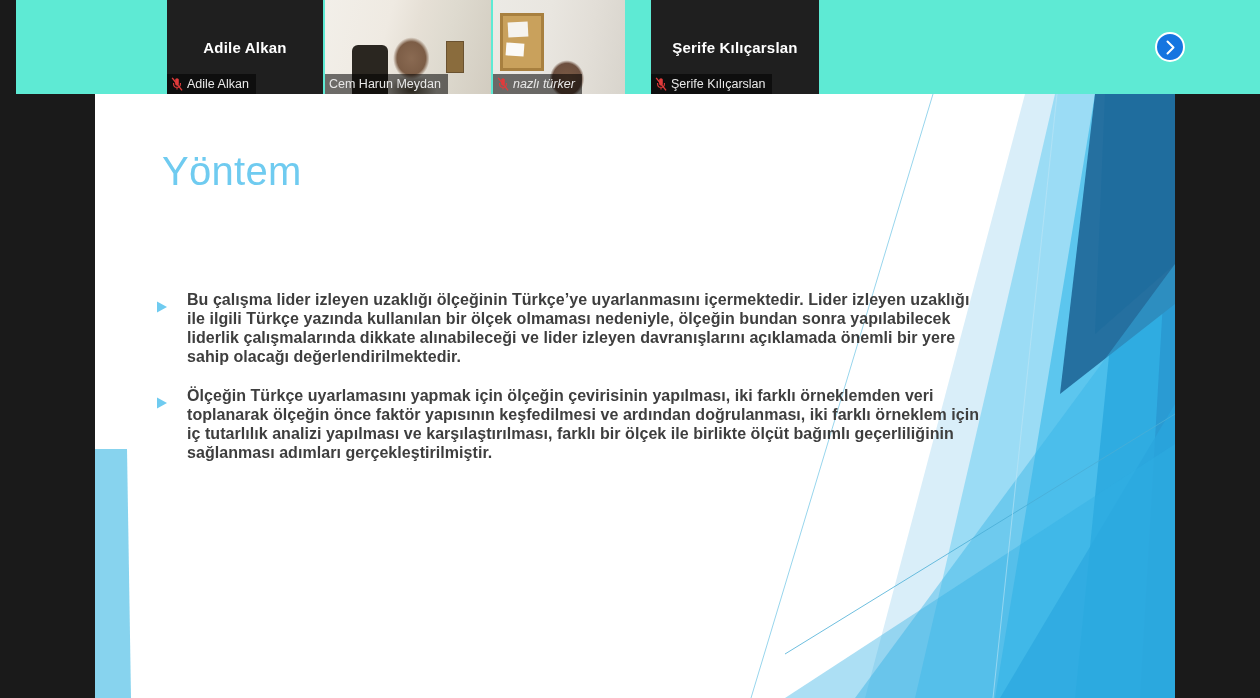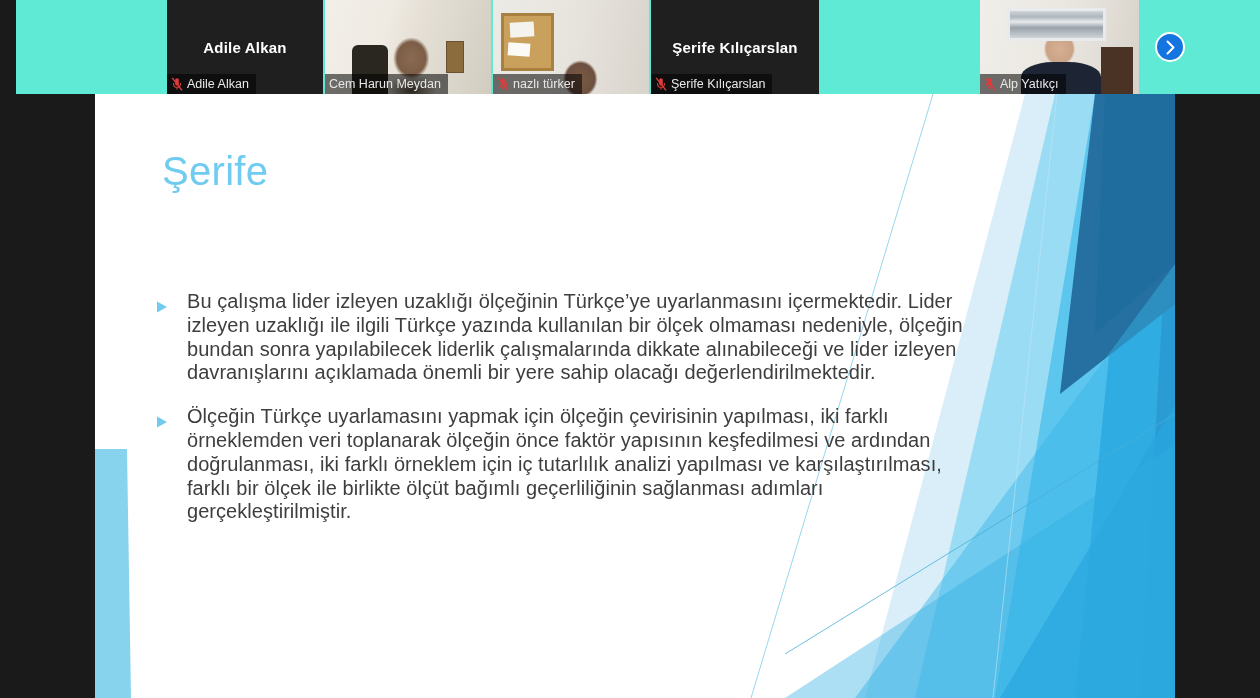--- a/index.html
+++ b/index.html
@@ -130,22 +130,23 @@
     position:absolute; left:60px; top:196px; width:830px;
   }
   .bullet{
     display:flex; align-items:flex-start; gap:18px;
     margin-bottom:20px;
   }
   .bullet .tri{
     flex:0 0 14px; margin-top:10px;
   }
   .bullet p{
-    font-size:20px; line-height:1.19; color:#3e3e3e;
+    font-size:16px; line-height:1.19; color:#3e3e3e;
     letter-spacing:.05px;
+    font-weight:bold;
   }
 </style>
 </head>
 <body>
 
 <div id="filmstrip">
 
   <div class="tile" style="left:151px; width:156px;">
     <div class="avatarname">Adile Alkan</div>
     <div class="namebar">
@@ -161,21 +162,21 @@
 
   <div class="tile speaking" style="left:309px; width:166px;padding-left:12px;">
     <div class="vid v-cem">
       <div class="v-cem-frame"></div>
     </div>
     <div class="namebar">
       <span>Cem Harun Meydan</span>
     </div>
   </div>
 
-  <div class="tile" style="left:477px; width:156px;">
+  <div class="tile" style="left:477px; width:132px;font-style:italic;">
     <div class="vid v-nazli">
       <div class="v-nazli-board"></div>
     </div>
     <div class="namebar">
       <svg class="micmute" viewBox="0 0 12 14">
         <path d="M6 1.3c-1 0-1.8.8-1.8 1.8v3.6c0 1 .8 1.8 1.8 1.8s1.8-.8 1.8-1.8V3.1c0-1-.8-1.8-1.8-1.8z" fill="#e23b3b"></path>
         <path d="M2.6 6.1v.8c0 1.9 1.5 3.4 3.4 3.4s3.4-1.5 3.4-3.4v-.8" stroke="#e23b3b" stroke-width="1.1" fill="none"></path>
         <path d="M6 10.4v2.2" stroke="#e23b3b" stroke-width="1.1"></path>
         <path d="M1.2 0.9L11 13.4" stroke="#e23b3b" stroke-width="1.4"></path>
       </svg>
@@ -190,36 +191,20 @@
         <path d="M6 1.3c-1 0-1.8.8-1.8 1.8v3.6c0 1 .8 1.8 1.8 1.8s1.8-.8 1.8-1.8V3.1c0-1-.8-1.8-1.8-1.8z" fill="#e23b3b"></path>
         <path d="M2.6 6.1v.8c0 1.9 1.5 3.4 3.4 3.4s3.4-1.5 3.4-3.4v-.8" stroke="#e23b3b" stroke-width="1.1" fill="none"></path>
         <path d="M6 10.4v2.2" stroke="#e23b3b" stroke-width="1.1"></path>
         <path d="M1.2 0.9L11 13.4" stroke="#e23b3b" stroke-width="1.4"></path>
       </svg>
       <span>Şerife Kılıçarslan</span>
     </div>
   </div>
 
 
-  <div class="tile" style="left:964px; width:159px;">
-    <div class="vid v-alp">
-      <div class="v-alp-mirror"></div>
-      <div class="v-alp-cab"></div>
-      <div class="v-alp-suit"></div>
-    </div>
-    <div class="namebar">
-      <svg class="micmute" viewBox="0 0 12 14">
-        <path d="M6 1.3c-1 0-1.8.8-1.8 1.8v3.6c0 1 .8 1.8 1.8 1.8s1.8-.8 1.8-1.8V3.1c0-1-.8-1.8-1.8-1.8z" fill="#e23b3b"></path>
-        <path d="M2.6 6.1v.8c0 1.9 1.5 3.4 3.4 3.4s3.4-1.5 3.4-3.4v-.8" stroke="#e23b3b" stroke-width="1.1" fill="none"></path>
-        <path d="M6 10.4v2.2" stroke="#e23b3b" stroke-width="1.1"></path>
-        <path d="M1.2 0.9L11 13.4" stroke="#e23b3b" stroke-width="1.4"></path>
-      </svg>
-      <span>Alp Yatıkçı</span>
-    </div>
-  </div>
 
   <div id="next-arrow">
     <svg width="13" height="15" viewBox="0 0 13 15">
       <path d="M3.5 1.5 L9.5 7.5 L3.5 13.5" stroke="#ffffff" stroke-width="2" fill="none" stroke-linecap="round" stroke-linejoin="round"></path>
     </svg>
   </div>
 </div>
 
 <div id="stage">
   <div id="slide">
@@ -239,21 +224,21 @@
 
       <line x1="838" y1="0" x2="656" y2="604" stroke="#7ecbe8" stroke-width="1" opacity="0.8"></line>
       <line x1="1080" y1="320" x2="690" y2="560" stroke="#4aaed6" stroke-width="1" opacity="0.8"></line>
       <line x1="962" y1="0" x2="898" y2="604" stroke="#bfe6f6" stroke-width="1" opacity="0.6"></line>
 
       <polygon points="0,355 32,355 0,604" fill="#87d3ee"></polygon>
       <polygon points="0,355 32,355 36,604 0,604" fill="#87d3ee"></polygon>
     </svg>
 
     <div id="slide-content">
-      <h1 id="slide-title">Şerife</h1>
+      <h1 id="slide-title">Yöntem</h1>
 
       <div id="bullets">
 
         <div class="bullet">
           <svg class="tri" width="14" height="14" viewBox="0 0 14 14">
             <polygon points="2,1.5 12,7 2,12.5" fill="#6fcbf0"></polygon>
           </svg>
           <p>Bu çalışma lider izleyen uzaklığı ölçeğinin Türkçe’ye uyarlanmasını içermektedir. Lider izleyen uzaklığı ile ilgili Türkçe yazında kullanılan bir ölçek olmaması nedeniyle, ölçeğin bundan sonra yapılabilecek liderlik çalışmalarında dikkate alınabileceği ve lider izleyen davranışlarını açıklamada önemli bir yere sahip olacağı değerlendirilmektedir.</p>
         </div>
 

